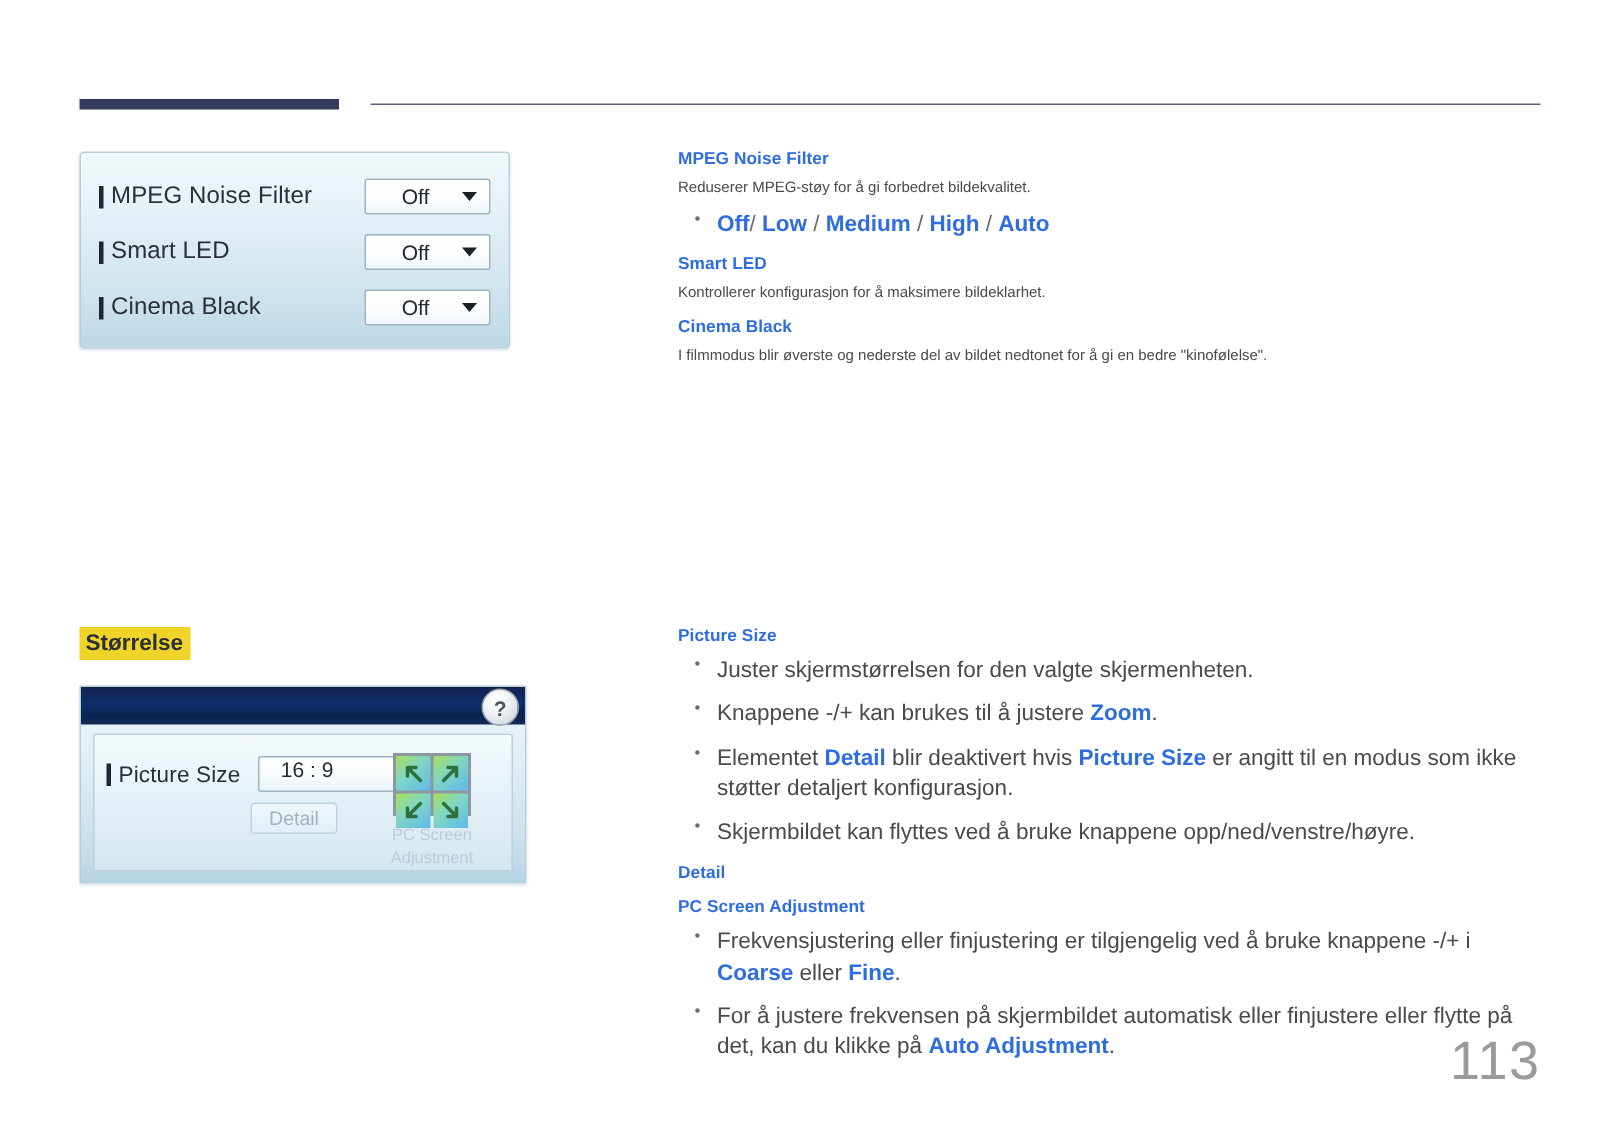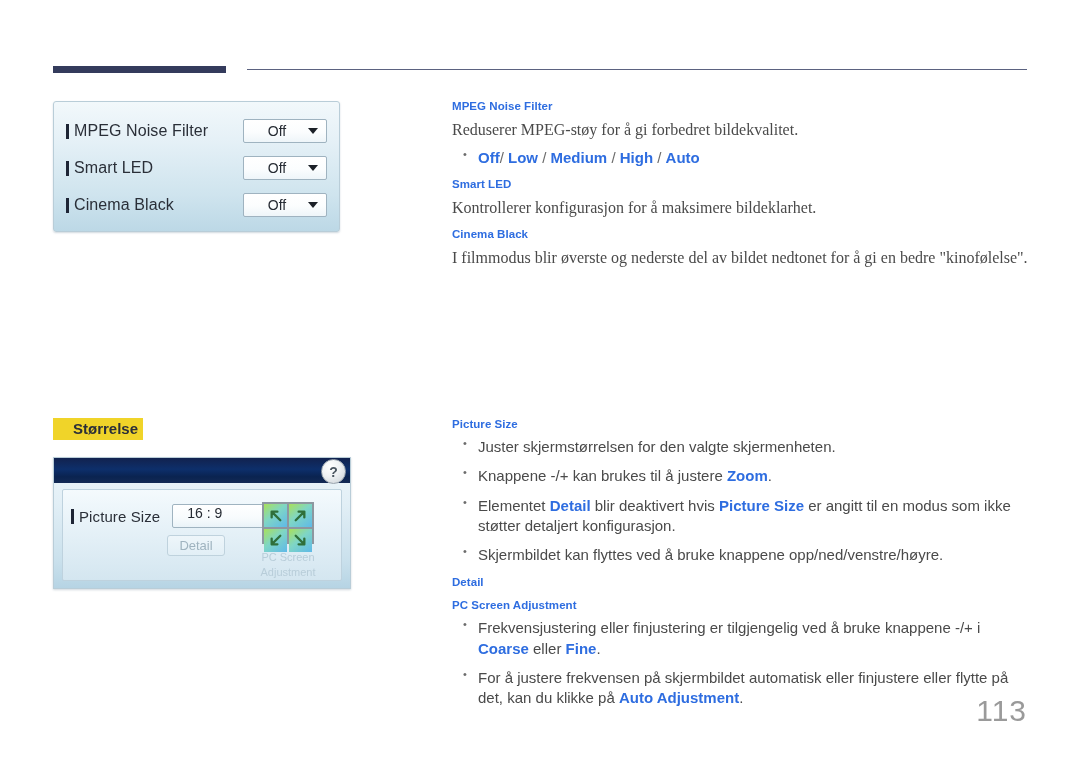--- a/index.html
+++ b/index.html
@@ -122,21 +122,21 @@
 
   
   .section-heading {
     position: absolute;
     left: 53px;
     top: 418px;
     font-size: 15px;
     font-weight: bold;
     color: #2b2f38;
     background: #f0d429;
-    padding: 2px 5px 3px 20px;
+    padding: 2px 5px 3px 4px;
     line-height: 1.15;
   }
 
   
   .osd-b {
     position: absolute;
     left: 53px;
     top: 457px;
     width: 298px;
     height: 132px;
@@ -264,24 +264,23 @@
 
   h3.sub {
     margin: 0 0 7px 0;
     font-size: 11.5px;
     font-weight: bold;
     color: #2E6DE0;
     letter-spacing: .05px;
   }
   p.para {
     margin: 0 0 7px 0;
-    font-size: 16px;
+    font-size: 10px;
     line-height: 1.35;
     color: #4a4a4a;
-    font-family: Liberation Serif, serif;
   }
   ul.bullets {
     margin: 0 0 7px 0;
     padding: 0;
     list-style: none;
   }
   ul.bullets li {
     position: relative;
     padding-left: 26px;
     font-size: 15px;
@@ -300,21 +299,21 @@
   }
   .b { font-weight: bold; color: #2E6DE0; }
   .bn { font-weight: bold; color: #1f4fa8; }
   .sep { color: #6b6b6b; font-weight: normal; }
 
   
   .page-no {
     position: absolute;
     right: 53px;
     bottom: 35px;
-    font-size: 30px;
+    font-size: 36px;
     color: #9a9a9a;
     letter-spacing: 1px;
     font-weight: normal;
   }
 </style>
 </head>
 <body>
 
 <div class="top-rule">
   <div class="thick"></div>

